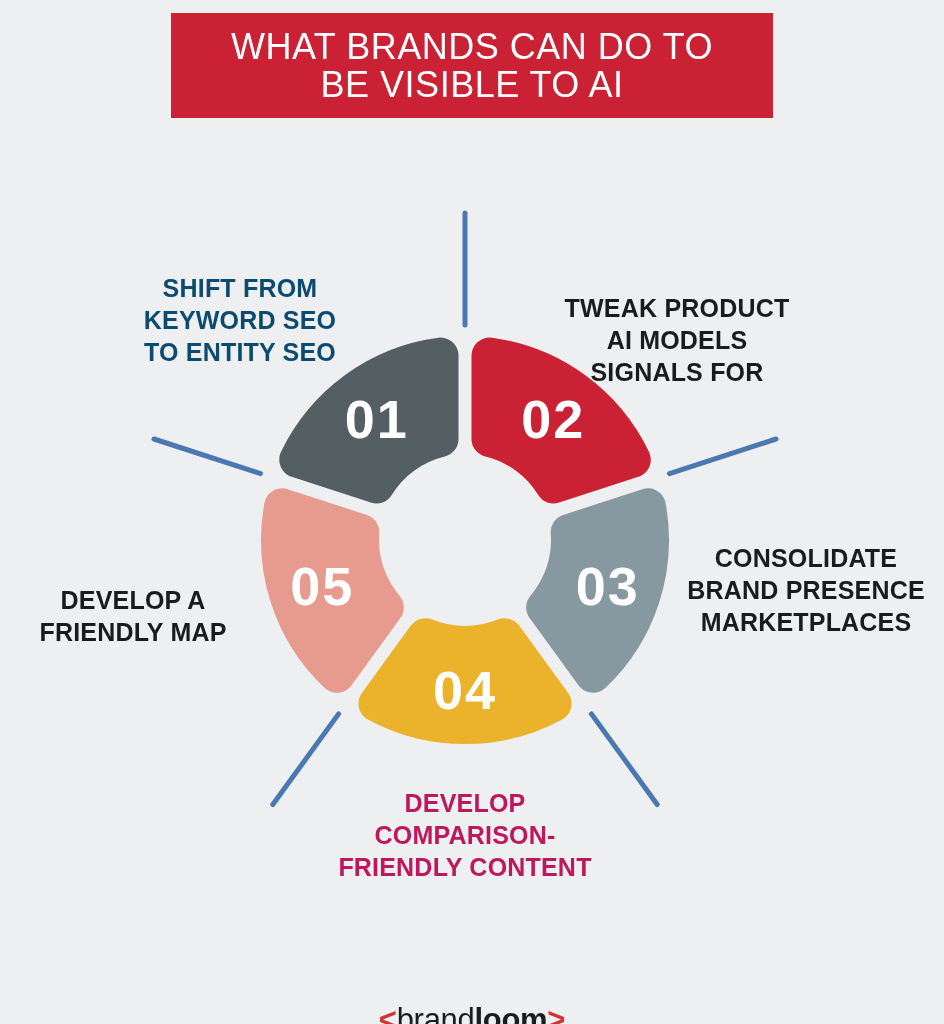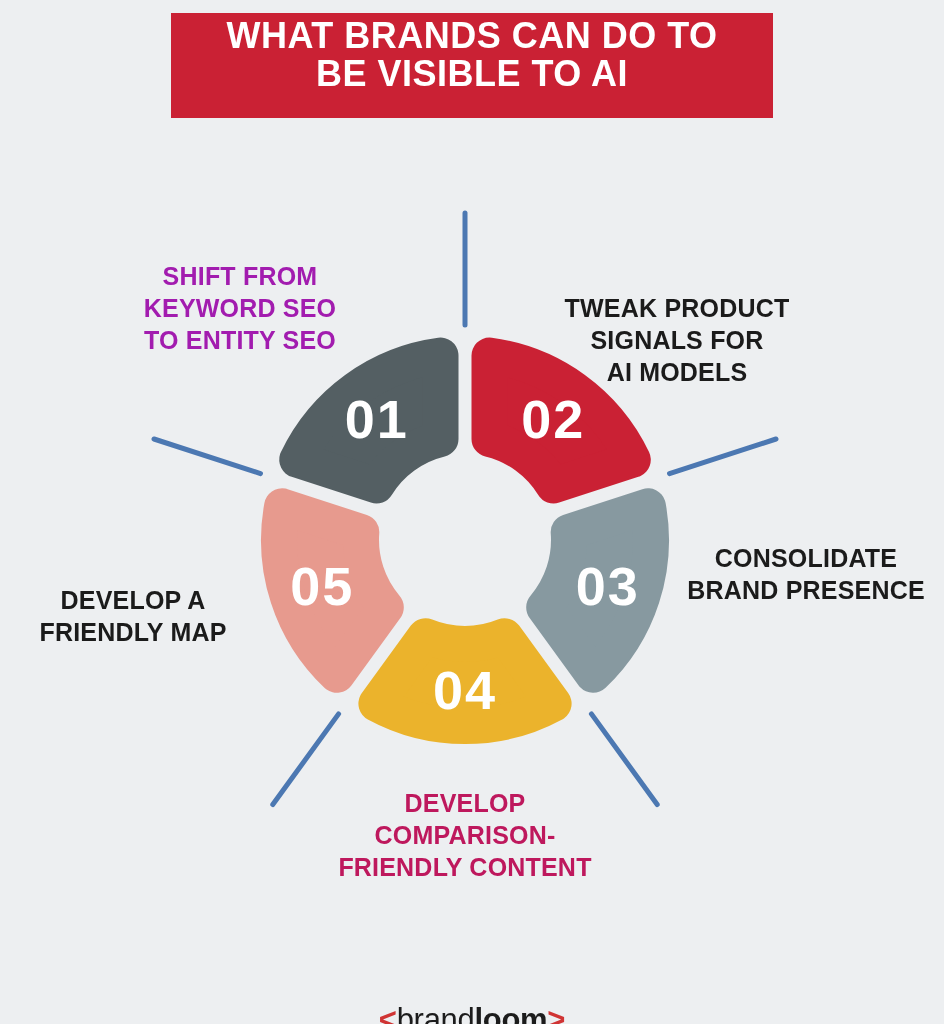--- a/index.html
+++ b/index.html
@@ -3,23 +3,23 @@
 <meta charset="utf-8">
 <style>
   html,body{margin:0;padding:0;}
   body{
     width:944px;height:1024px;position:relative;overflow:hidden;
     font-family:"Liberation Sans",sans-serif;
     background:#edeff1;
   }
   .banner{
     position:absolute;left:171px;top:13px;width:602px;height:105px;
-    box-sizing:border-box;padding-top:4px;
+    box-sizing:border-box;padding-top:15px;
     text-align:center;
-    font-weight:700;font-size:36px;line-height:38px;letter-spacing:.5px;
+    font-weight:400;font-size:36px;line-height:38px;letter-spacing:.5px;
   }
   .banner .line{display:block;}
   #diagram-svg{position:absolute;left:0;top:0;}
   .seg-label{
     position:absolute;text-align:center;
     font-weight:800;font-size:25px;line-height:32px;letter-spacing:.2px;
   }
   .lbl-line{display:block;}
   .label-01{left:88px;  top:260px; width:304px;}
   .label-02{left:525px; top:260px; width:304px;}
@@ -63,33 +63,34 @@
   </g>
   <g text-anchor="middle">
     <text class="seg-num" x="376.8" y="437.6" fill="#ffffff">01</text>
     <text class="seg-num" x="553.2" y="437.6" fill="#ffffff">02</text>
     <text class="seg-num" x="607.7" y="605.4" fill="#ffffff">03</text>
     <text class="seg-num" x="465.0" y="709.0" fill="#ffffff">04</text>
     <text class="seg-num" x="322.3" y="605.4" fill="#ffffff">05</text>
   </g>
 </svg>
 
-<div class="seg-label label-01" style="color: #a21caf;">
+<div class="seg-label label-01" style="color: #0c4a6e; margin-top: 12px;">
   <span class="lbl-line">SHIFT FROM</span>
   <span class="lbl-line">KEYWORD SEO</span>
   <span class="lbl-line">TO ENTITY SEO</span>
 </div>
 <div class="seg-label label-02" style="color: rgb(27, 27, 27); margin-top: 32px;">
   <span class="lbl-line">TWEAK PRODUCT</span>
+  <span class="lbl-line">AI MODELS</span>
   <span class="lbl-line">SIGNALS FOR</span>
-  <span class="lbl-line">AI MODELS</span>
 </div>
 <div class="seg-label label-03" style="color: rgb(27, 27, 27); text-align: center;">
   <span class="lbl-line">CONSOLIDATE</span>
   <span class="lbl-line">BRAND PRESENCE</span>
+  <span class="lbl-line">MARKETPLACES</span>
 </div>
 <div class="seg-label label-04" style="color: #be185d;">
   <span class="lbl-line">DEVELOP</span>
   <span class="lbl-line">COMPARISON-</span>
   <span class="lbl-line">FRIENDLY CONTENT</span>
 </div>
 <div class="seg-label label-05" style="color: rgb(27, 27, 27); margin-top: 44px;">
   <span class="lbl-line">DEVELOP A</span>
   <span class="lbl-line">FRIENDLY MAP</span>
 </div>

